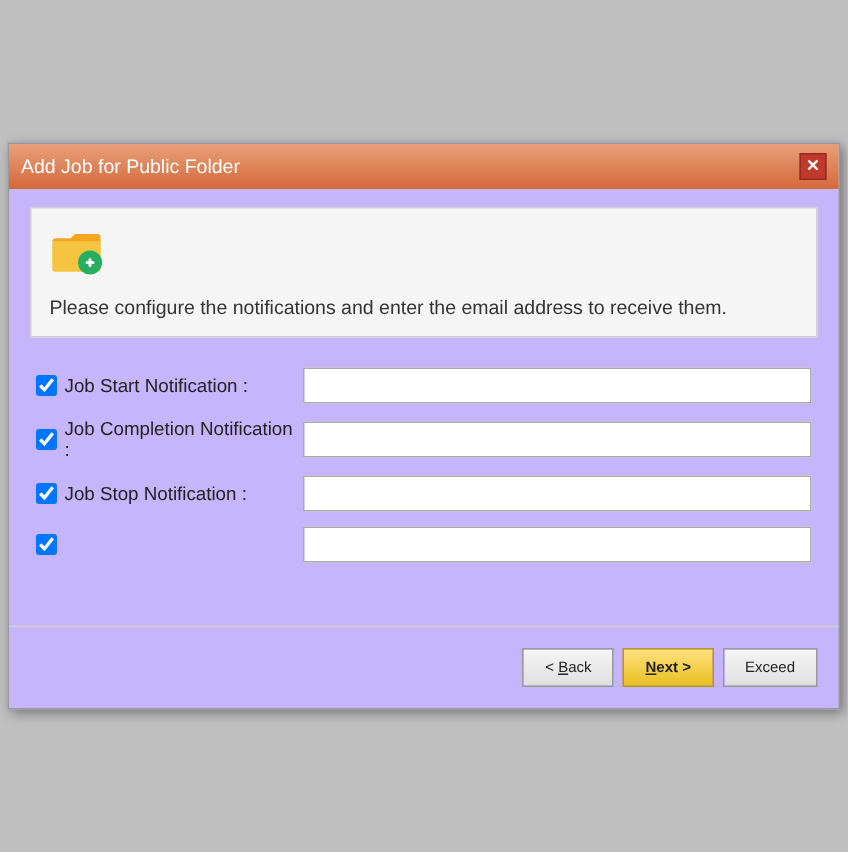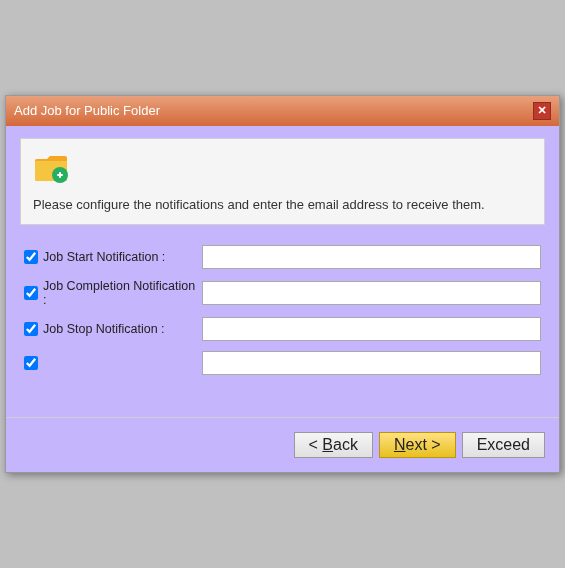--- a/index.html
+++ b/index.html
@@ -109,31 +109,31 @@
       justify-content: flex-end;
       align-items: center;
       padding: 14px 14px 14px 14px;
       gap: 6px;
       border-top: 1px solid #d0d0d0;
       margin-top: 20px;
     }
     .btn {
       height: 26px;
       padding: 0 14px;
-      font-size: 16px;
+      font-size: 10px;
       cursor: pointer;
       border: 1px solid #999;
       background: linear-gradient(to bottom, #f5f5f5, #e0e0e0);
       color: #222;
     }
     .btn-next {
       background: linear-gradient(to bottom, #ffe080, #e8c020);
       border: 1px solid #b8980a;
       color: #222;
-      font-weight: normal;
+      font-weight: bold;
     }
     .btn-underline {
       text-decoration: underline;
     }
   </style>
 </head>
 <body>
 
 <div class="window">
 

